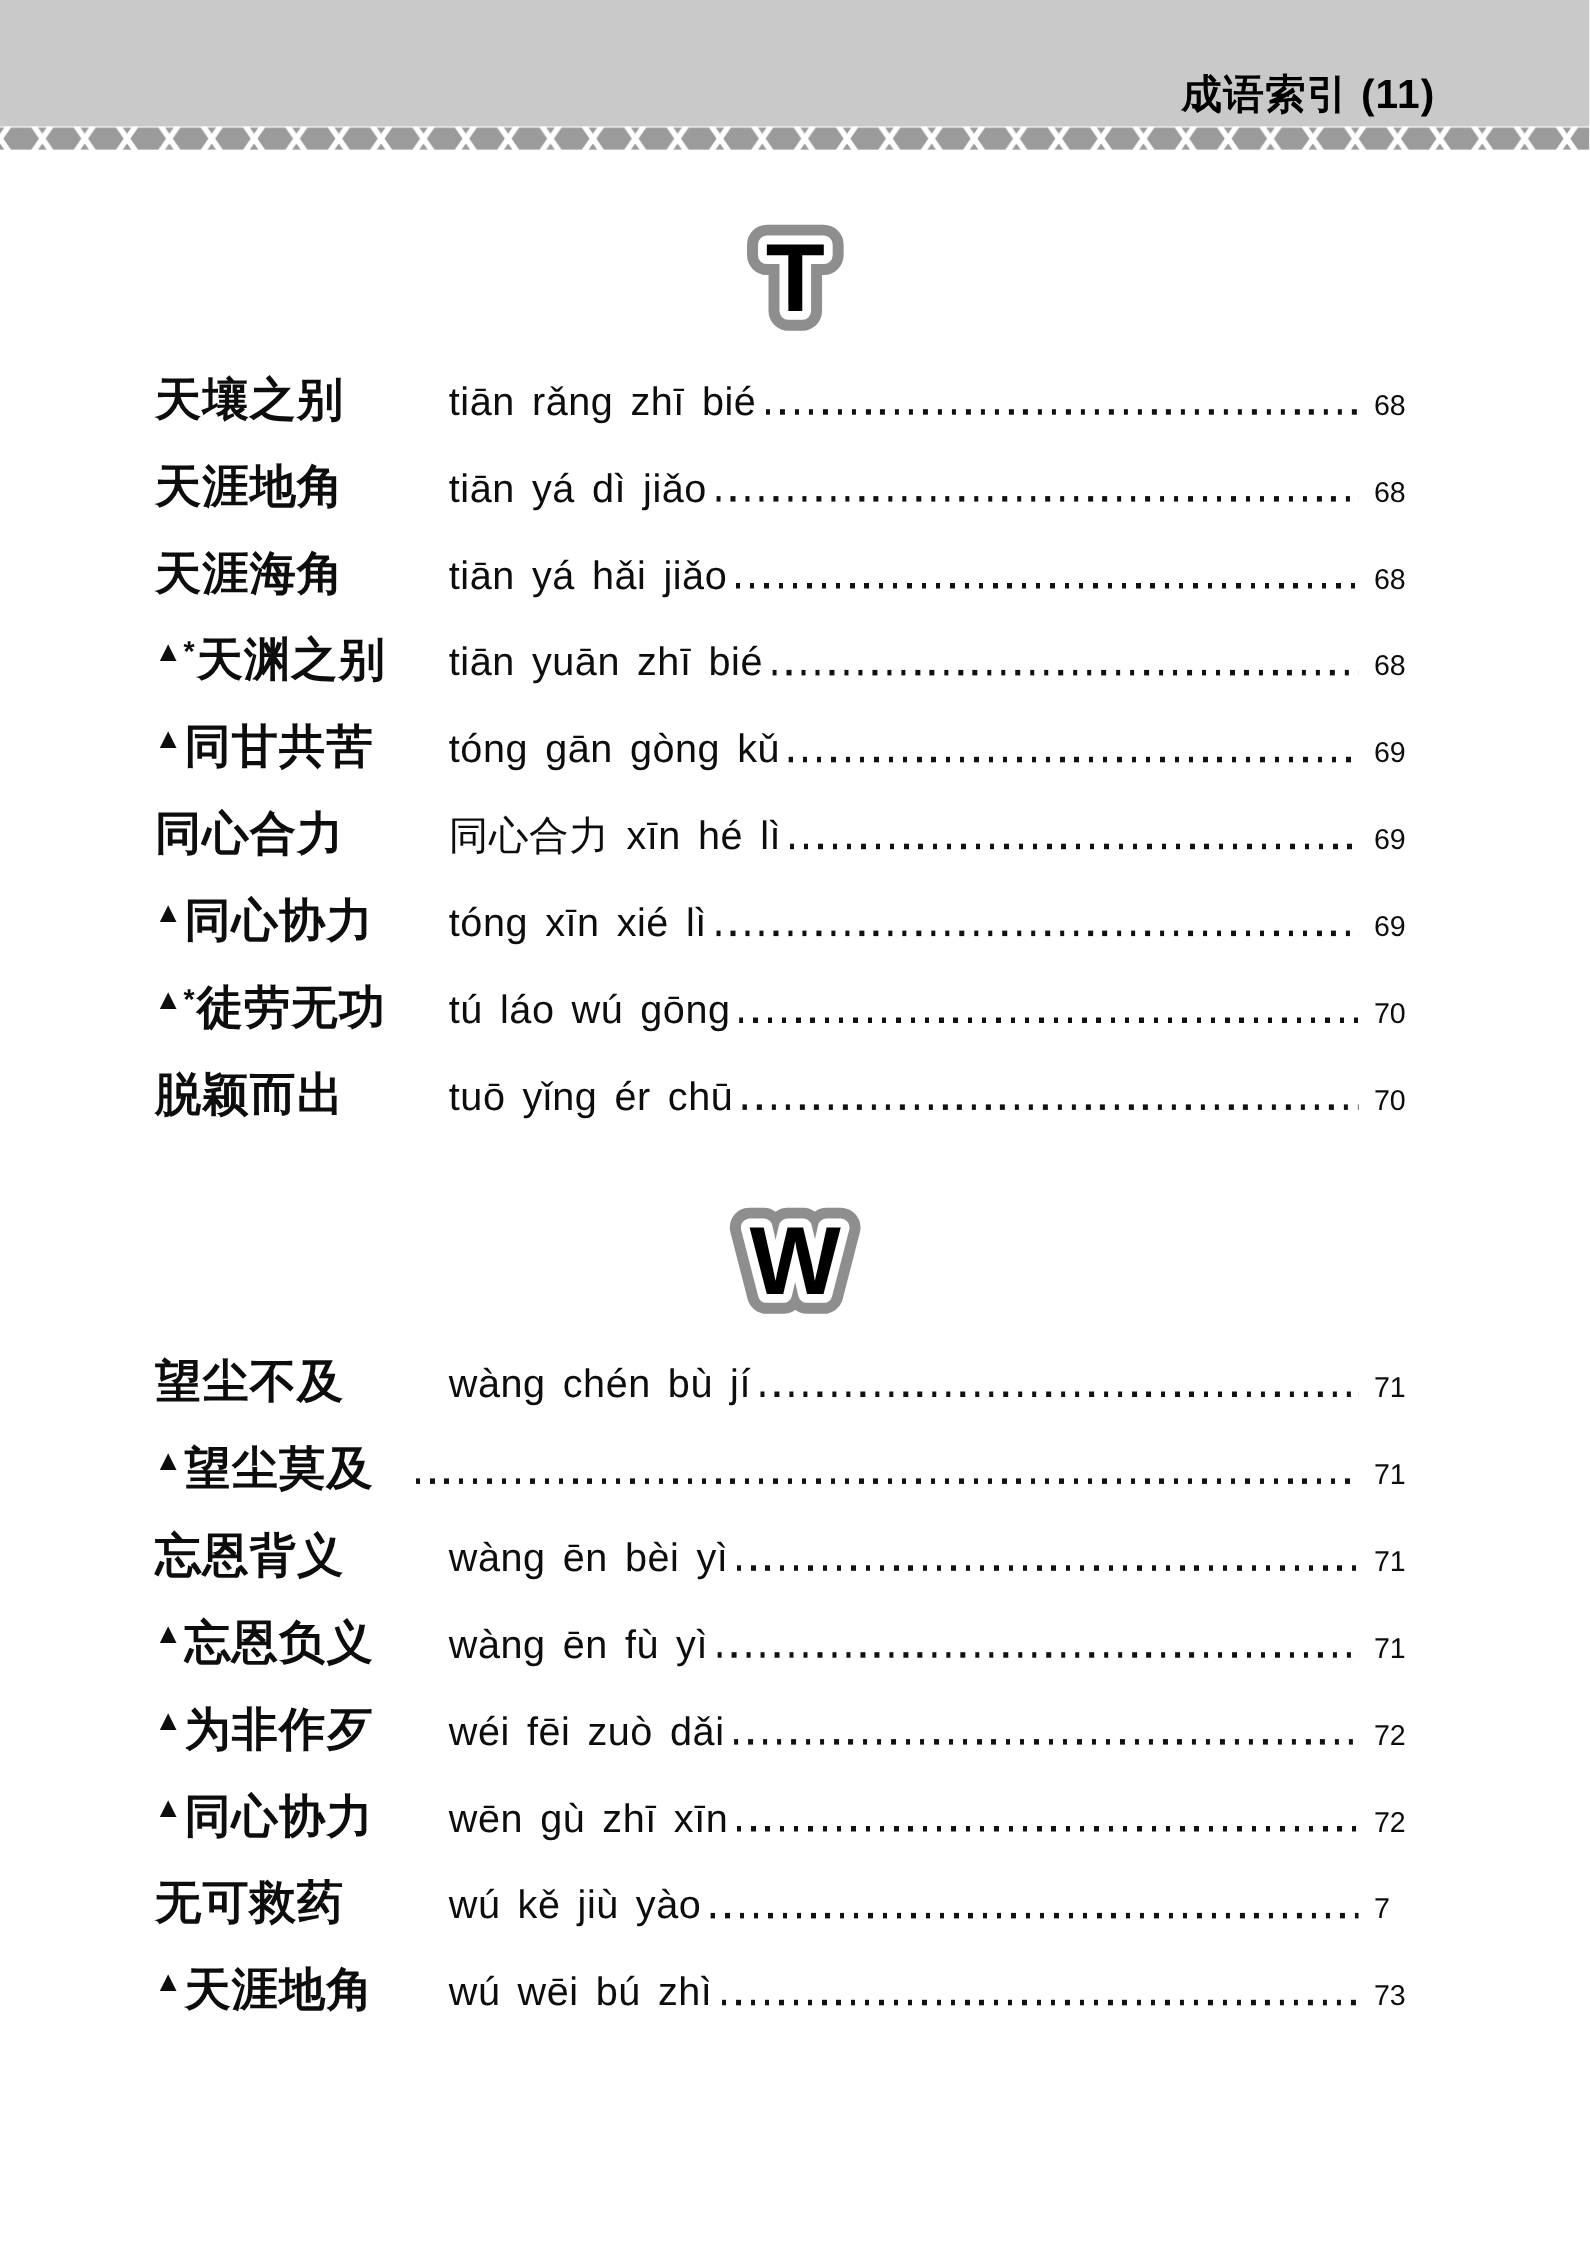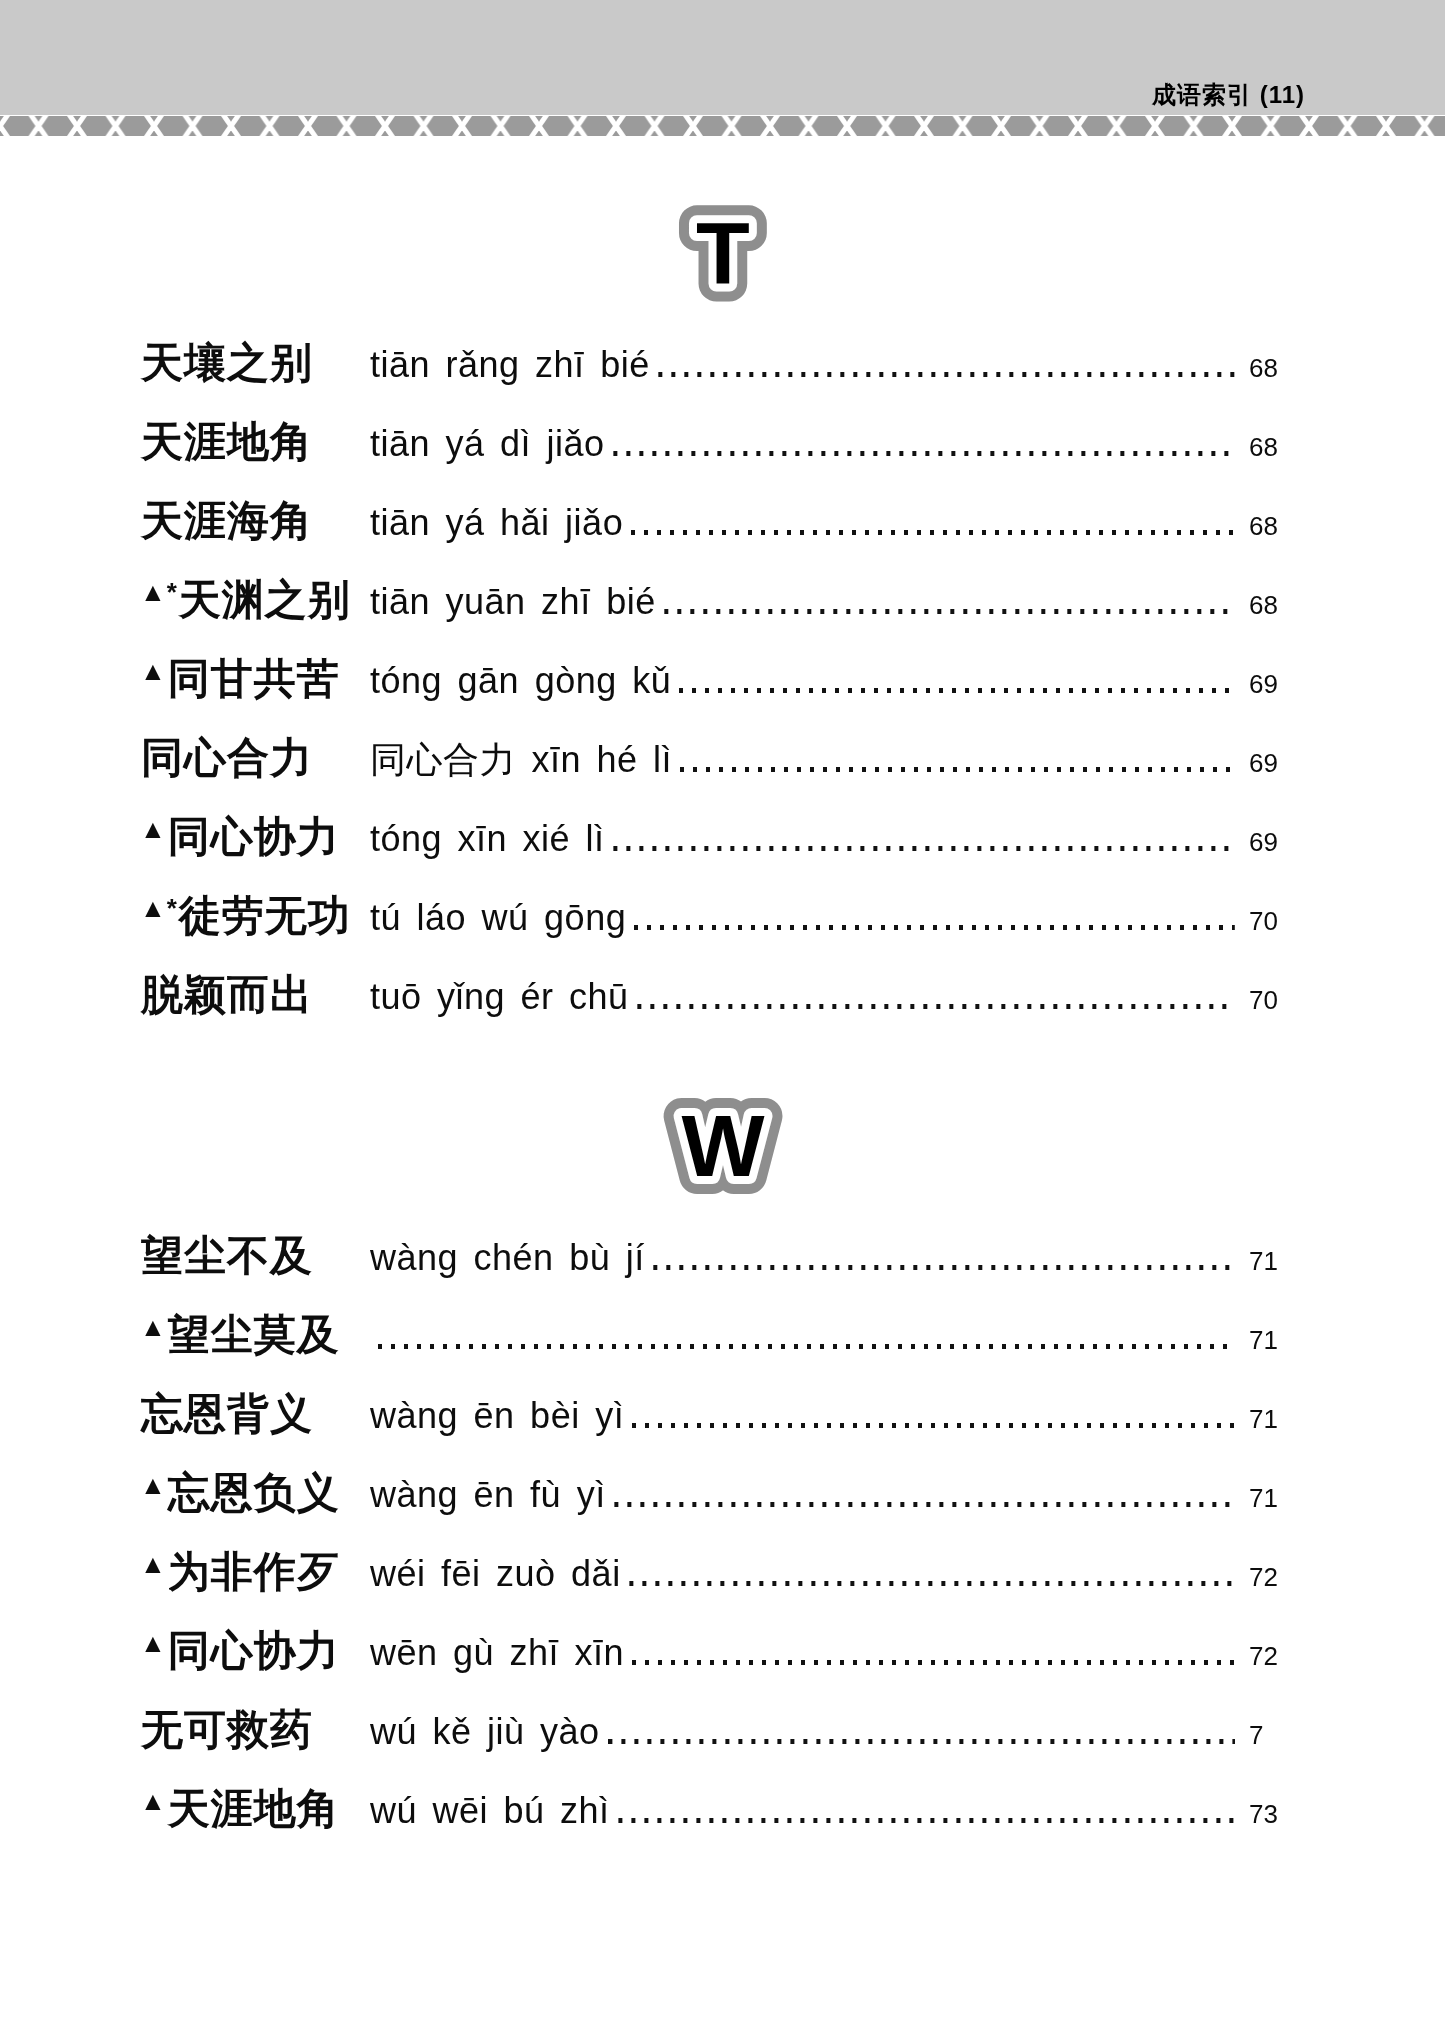--- a/index.html
+++ b/index.html
@@ -18,21 +18,21 @@
     overflow:hidden;
     position:relative;
   }
   .band{
     width:100%;height:115px;
     background:var(--band-bg);
     display:flex;align-items:flex-end;justify-content:flex-end;
     padding:0 140px 4px 0;
   }
   .band .title{
-    font-size:24px;
+    font-size:37px;
     font-weight:bold;
     letter-spacing:1px;
     color:#000;
   }
   .chain{display:block;}
   main{display:block;}
   .index-section{display:block;}
   .letter-wrap{
     width:170px;margin:0 auto;
     display:block;
@@ -68,20 +68,21 @@
   }
   .marker{
     font-size:26px;
     font-weight:bold;
     position:relative;
     top:-13px;
     letter-spacing:1px;
     margin-right:1px;
   }
   .pinyin{
+    margin-left:38px;
     font-size:36px;
     word-spacing:5px;
     letter-spacing:0.5px;
   }
   .leader{
     flex:1 1 auto;
     min-width:20px;
     height:5px;
     margin-left:8px;
     margin-right:14px;

